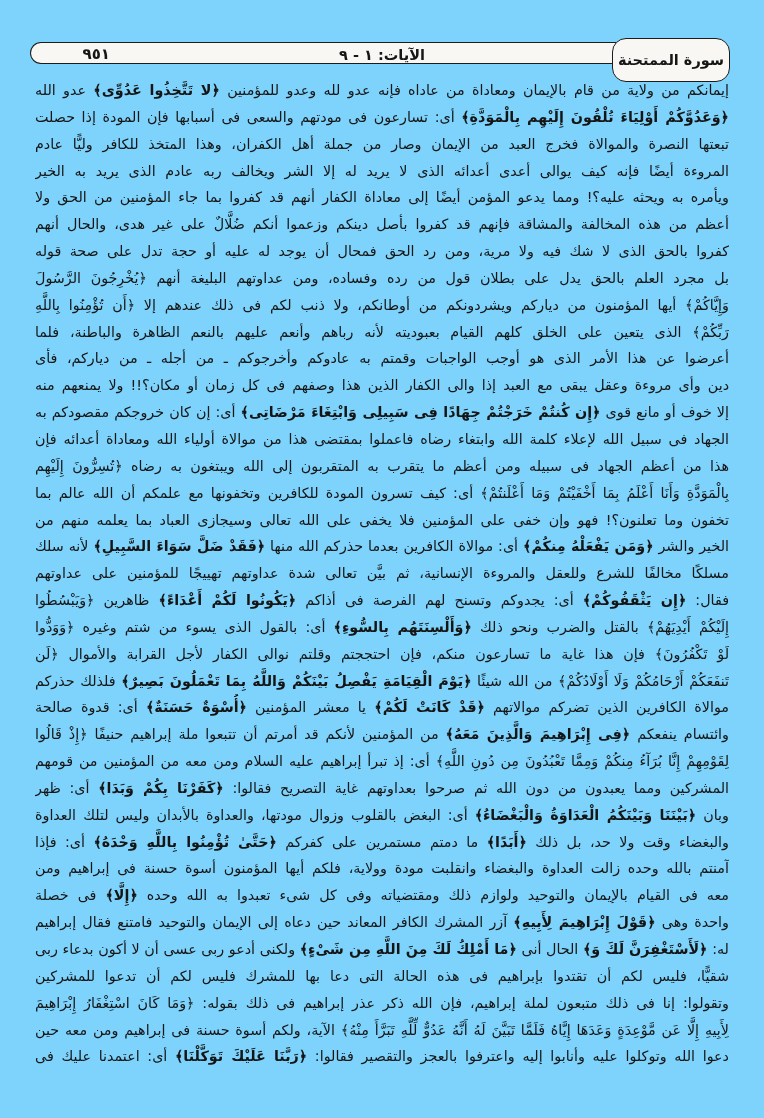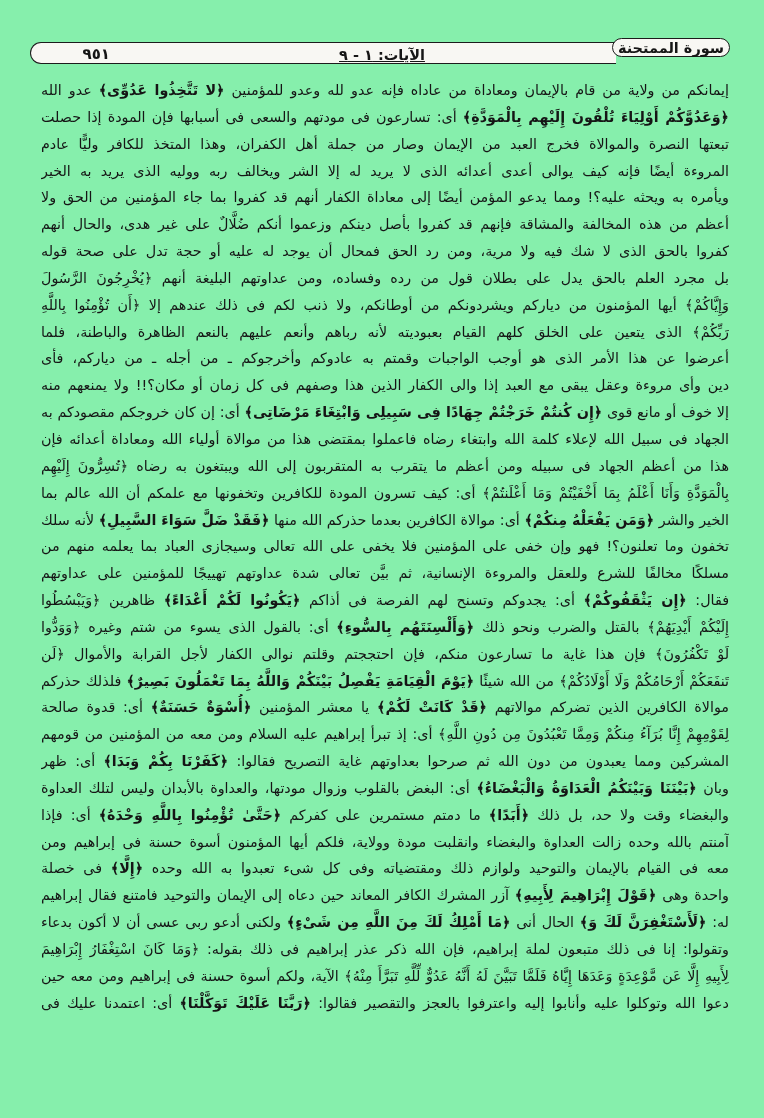--- a/index.html
+++ b/index.html
@@ -5,21 +5,21 @@
   html, body {
     margin: 0; padding: 0;
     width: 764px; height: 1118px;
     background: #f6f5f1;
     font-family: "DejaVu Sans", sans-serif;
     overflow: hidden;
   }
   .page {
     position: relative;
     width: 764px; height: 1118px;
-    background: #86efac;
+    background: #7dd3fc;
     color: #161616;
     direction: rtl;
   }
   
   .hdr-band {
     position: absolute;
     left: 30px; top: 42px;
     width: 586px; height: 22px;
     border: 1.6px solid #1c1c1c;
     border-right: none;
@@ -38,26 +38,25 @@
     letter-spacing: 1px;
     direction: ltr;
   }
   .ayat-range {
     position: absolute;
     left: 0; right: 0; top: 45px;
     height: 20px; line-height: 20px;
     text-align: center;
     font-weight: bold;
     font-size: 14.5px;
-    text-decoration: underline;
   }
   .surah-box {
     position: absolute;
     left: 612px; top: 38px;
-    width: 118px; height: 19px;
+    width: 118px; height: 44px;
     box-sizing: border-box;
     border: 1.7px solid #1c1c1c;
     border-radius: 14px;
     background: #f8f7f3;
     display: flex; align-items: center; justify-content: center;
     font-weight: bold;
     font-size: 14.5px;
   }
   
   .body-text {
@@ -70,21 +69,21 @@
     height: 26.85px;
     line-height: 26.85px;
     overflow: hidden;
     white-space: nowrap;
     text-align: justify;
     text-align-last: justify;
     text-justify: inter-word;
   }
   
   .line::after { content: ""; display: inline-block; width: 100%; }
-  .line { white-space: normal; margin-left: 6px; }
+  .line { white-space: normal; }
   .q { font-weight: bold; }
 </style>
 </head>
 <body>
 
 <div class="page">
 
   <div class="hdr-band"></div>
 
   <div class="page-num">٩٥١</div>
@@ -92,47 +91,49 @@
   <div class="ayat-range">الآيات: ١ - ٩</div>
 
   <div class="surah-box">
     <span>سورة الممتحنة</span>
   </div>
 
   <div class="body-text">
       <div class="line">إيمانكم من ولاية من قام بالإيمان ومعاداة من عاداه فإنه عدو لله وعدو للمؤمنين <span class="q">﴿لا تَتَّخِذُوا عَدُوِّى﴾</span> عدو الله</div>
       <div class="line"><span class="q">﴿وَعَدُوَّكُمْ أَوْلِيَاءَ تُلْقُونَ إِلَيْهِم بِالْمَوَدَّةِ﴾</span> أى: تسارعون فى مودتهم والسعى فى أسبابها فإن المودة إذا حصلت</div>
       <div class="line">تبعتها النصرة والموالاة فخرج العبد من الإيمان وصار من جملة أهل الكفران، وهذا المتخذ للكافر وليًّا عادم</div>
-      <div class="line">المروءة أيضًا فإنه كيف يوالى أعدى أعدائه الذى لا يريد له إلا الشر ويخالف ربه ووليه الذى يريد به الخير</div>
+      <div class="line">المروءة أيضًا فإنه كيف يوالى أعدى أعدائه الذى لا يريد له إلا الشر ويخالف ربه عادم الذى يريد به الخير</div>
       <div class="line">ويأمره به ويحثه عليه؟! ومما يدعو المؤمن أيضًا إلى معاداة الكفار أنهم قد كفروا بما جاء المؤمنين من الحق ولا</div>
       <div class="line">أعظم من هذه المخالفة والمشاقة فإنهم قد كفروا بأصل دينكم وزعموا أنكم ضُلَّالٌ على غير هدى، والحال أنهم</div>
       <div class="line">كفروا بالحق الذى لا شك فيه ولا مرية، ومن رد الحق فمحال أن يوجد له عليه أو حجة تدل على صحة قوله</div>
       <div class="line">بل مجرد العلم بالحق يدل على بطلان قول من رده وفساده، ومن عداوتهم البليغة أنهم ﴿يُخْرِجُونَ الرَّسُولَ</div>
       <div class="line">وَإِيَّاكُمْ﴾ أيها المؤمنون من دياركم ويشردونكم من أوطانكم، ولا ذنب لكم فى ذلك عندهم إلا ﴿أَن تُؤْمِنُوا بِاللَّهِ</div>
       <div class="line">رَبِّكُمْ﴾ الذى يتعين على الخلق كلهم القيام بعبوديته لأنه رباهم وأنعم عليهم بالنعم الظاهرة والباطنة، فلما</div>
       <div class="line">أعرضوا عن هذا الأمر الذى هو أوجب الواجبات وقمتم به عادوكم وأخرجوكم ـ من أجله ـ من دياركم، فأى</div>
       <div class="line">دين وأى مروءة وعقل يبقى مع العبد إذا والى الكفار الذين هذا وصفهم فى كل زمان أو مكان؟!! ولا يمنعهم منه</div>
       <div class="line">إلا خوف أو مانع قوى <span class="q">﴿إِن كُنتُمْ خَرَجْتُمْ جِهَادًا فِى سَبِيلِى وَابْتِغَاءَ مَرْضَاتِى﴾</span> أى: إن كان خروجكم مقصودكم به</div>
       <div class="line">الجهاد فى سبيل الله لإعلاء كلمة الله وابتغاء رضاه فاعملوا بمقتضى هذا من موالاة أولياء الله ومعاداة أعدائه فإن</div>
       <div class="line">هذا من أعظم الجهاد فى سبيله ومن أعظم ما يتقرب به المتقربون إلى الله ويبتغون به رضاه ﴿تُسِرُّونَ إِلَيْهِم</div>
       <div class="line">بِالْمَوَدَّةِ وَأَنَا أَعْلَمُ بِمَا أَخْفَيْتُمْ وَمَا أَعْلَنتُمْ﴾ أى: كيف تسرون المودة للكافرين وتخفونها مع علمكم أن الله عالم بما</div>
+      <div class="line">تخفون وما تعلنون؟! فهو وإن خفى على المؤمنين فلا يخفى على الله تعالى وسيجازى العباد بما يعلمه منهم من</div>
       <div class="line">الخير والشر <span class="q">﴿وَمَن يَفْعَلْهُ مِنكُمْ﴾</span> أى: موالاة الكافرين بعدما حذركم الله منها <span class="q">﴿فَقَدْ ضَلَّ سَوَاءَ السَّبِيلِ﴾</span> لأنه سلك</div>
-      <div class="line">تخفون وما تعلنون؟! فهو وإن خفى على المؤمنين فلا يخفى على الله تعالى وسيجازى العباد بما يعلمه منهم من</div>
       <div class="line">مسلكًا مخالفًا للشرع وللعقل والمروءة الإنسانية، ثم بيَّن تعالى شدة عداوتهم تهييجًا للمؤمنين على عداوتهم</div>
       <div class="line">فقال: <span class="q">﴿إِن يَثْقَفُوكُمْ﴾</span> أى: يجدوكم وتسنح لهم الفرصة فى أذاكم <span class="q">﴿يَكُونُوا لَكُمْ أَعْدَاءً﴾</span> ظاهرين ﴿وَيَبْسُطُوا</div>
       <div class="line">إِلَيْكُمْ أَيْدِيَهُمْ﴾ بالقتل والضرب ونحو ذلك <span class="q">﴿وَأَلْسِنَتَهُم بِالسُّوءِ﴾</span> أى: بالقول الذى يسوء من شتم وغيره ﴿وَوَدُّوا</div>
       <div class="line">لَوْ تَكْفُرُونَ﴾ فإن هذا غاية ما تسارعون منكم، فإن احتججتم وقلتم نوالى الكفار لأجل القرابة والأموال ﴿لَن</div>
       <div class="line">تَنفَعَكُمْ أَرْحَامُكُمْ وَلَا أَوْلَادُكُمْ﴾ من الله شيئًا <span class="q">﴿يَوْمَ الْقِيَامَةِ يَفْصِلُ بَيْنَكُمْ وَاللَّهُ بِمَا تَعْمَلُونَ بَصِيرٌ﴾</span> فلذلك حذركم من</div>
       <div class="line">موالاة الكافرين الذين تضركم موالاتهم <span class="q">﴿قَدْ كَانَتْ لَكُمْ﴾</span> يا معشر المؤمنين <span class="q">﴿أُسْوَةٌ حَسَنَةٌ﴾</span> أى: قدوة صالحة</div>
+      <div class="line">وائتسام ينفعكم <span class="q">﴿فِى إِبْرَاهِيمَ وَالَّذِينَ مَعَهُ﴾</span> من المؤمنين لأنكم قد أمرتم أن تتبعوا ملة إبراهيم حنيفًا ﴿إِذْ قَالُوا</div>
       <div class="line">لِقَوْمِهِمْ إِنَّا بُرَآءُ مِنكُمْ وَمِمَّا تَعْبُدُونَ مِن دُونِ اللَّهِ﴾ أى: إذ تبرأ إبراهيم عليه السلام ومن معه من المؤمنين من قومهم</div>
       <div class="line">المشركين ومما يعبدون من دون الله ثم صرحوا بعداوتهم غاية التصريح فقالوا: <span class="q">﴿كَفَرْنَا بِكُمْ وَبَدَا﴾</span> أى: ظهر</div>
       <div class="line">وبان <span class="q">﴿بَيْنَنَا وَبَيْنَكُمُ الْعَدَاوَةُ وَالْبَغْضَاءُ﴾</span> أى: البغض بالقلوب وزوال مودتها، والعداوة بالأبدان وليس لتلك العداوة</div>
       <div class="line">والبغضاء وقت ولا حد، بل ذلك <span class="q">﴿أَبَدًا﴾</span> ما دمتم مستمرين على كفركم <span class="q">﴿حَتَّىٰ تُؤْمِنُوا بِاللَّهِ وَحْدَهُ﴾</span> أى: فإذا</div>
       <div class="line">آمنتم بالله وحده زالت العداوة والبغضاء وانقلبت مودة وولاية، فلكم أيها المؤمنون أسوة حسنة فى إبراهيم ومن</div>
       <div class="line">معه فى القيام بالإيمان والتوحيد ولوازم ذلك ومقتضياته وفى كل شىء تعبدوا به الله وحده <span class="q">﴿إِلَّا﴾</span> فى خصلة</div>
       <div class="line">واحدة وهى <span class="q">﴿قَوْلَ إِبْرَاهِيمَ لِأَبِيهِ﴾</span> آزر المشرك الكافر المعاند حين دعاه إلى الإيمان والتوحيد فامتنع فقال إبراهيم</div>
       <div class="line">له: <span class="q">﴿لَأَسْتَغْفِرَنَّ لَكَ وَ﴾</span> الحال أنى <span class="q">﴿مَا أَمْلِكُ لَكَ مِنَ اللَّهِ مِن شَىْءٍ﴾</span> ولكنى أدعو ربى عسى أن لا أكون بدعاء ربى</div>
+      <div class="line">شقيًّا، فليس لكم أن تقتدوا بإبراهيم فى هذه الحالة التى دعا بها للمشرك فليس لكم أن تدعوا للمشركين</div>
       <div class="line">وتقولوا: إنا فى ذلك متبعون لملة إبراهيم، فإن الله ذكر عذر إبراهيم فى ذلك بقوله: ﴿وَمَا كَانَ اسْتِغْفَارُ إِبْرَاهِيمَ</div>
       <div class="line">لِأَبِيهِ إِلَّا عَن مَّوْعِدَةٍ وَعَدَهَا إِيَّاهُ فَلَمَّا تَبَيَّنَ لَهُ أَنَّهُ عَدُوٌّ لِّلَّهِ تَبَرَّأَ مِنْهُ﴾ الآية، ولكم أسوة حسنة فى إبراهيم ومن معه حين</div>
       <div class="line">دعوا الله وتوكلوا عليه وأنابوا إليه واعترفوا بالعجز والتقصير فقالوا: <span class="q">﴿رَبَّنَا عَلَيْكَ تَوَكَّلْنَا﴾</span> أى: اعتمدنا عليك فى</div>
     </div>
 
 </div>
 
 </body></html>

